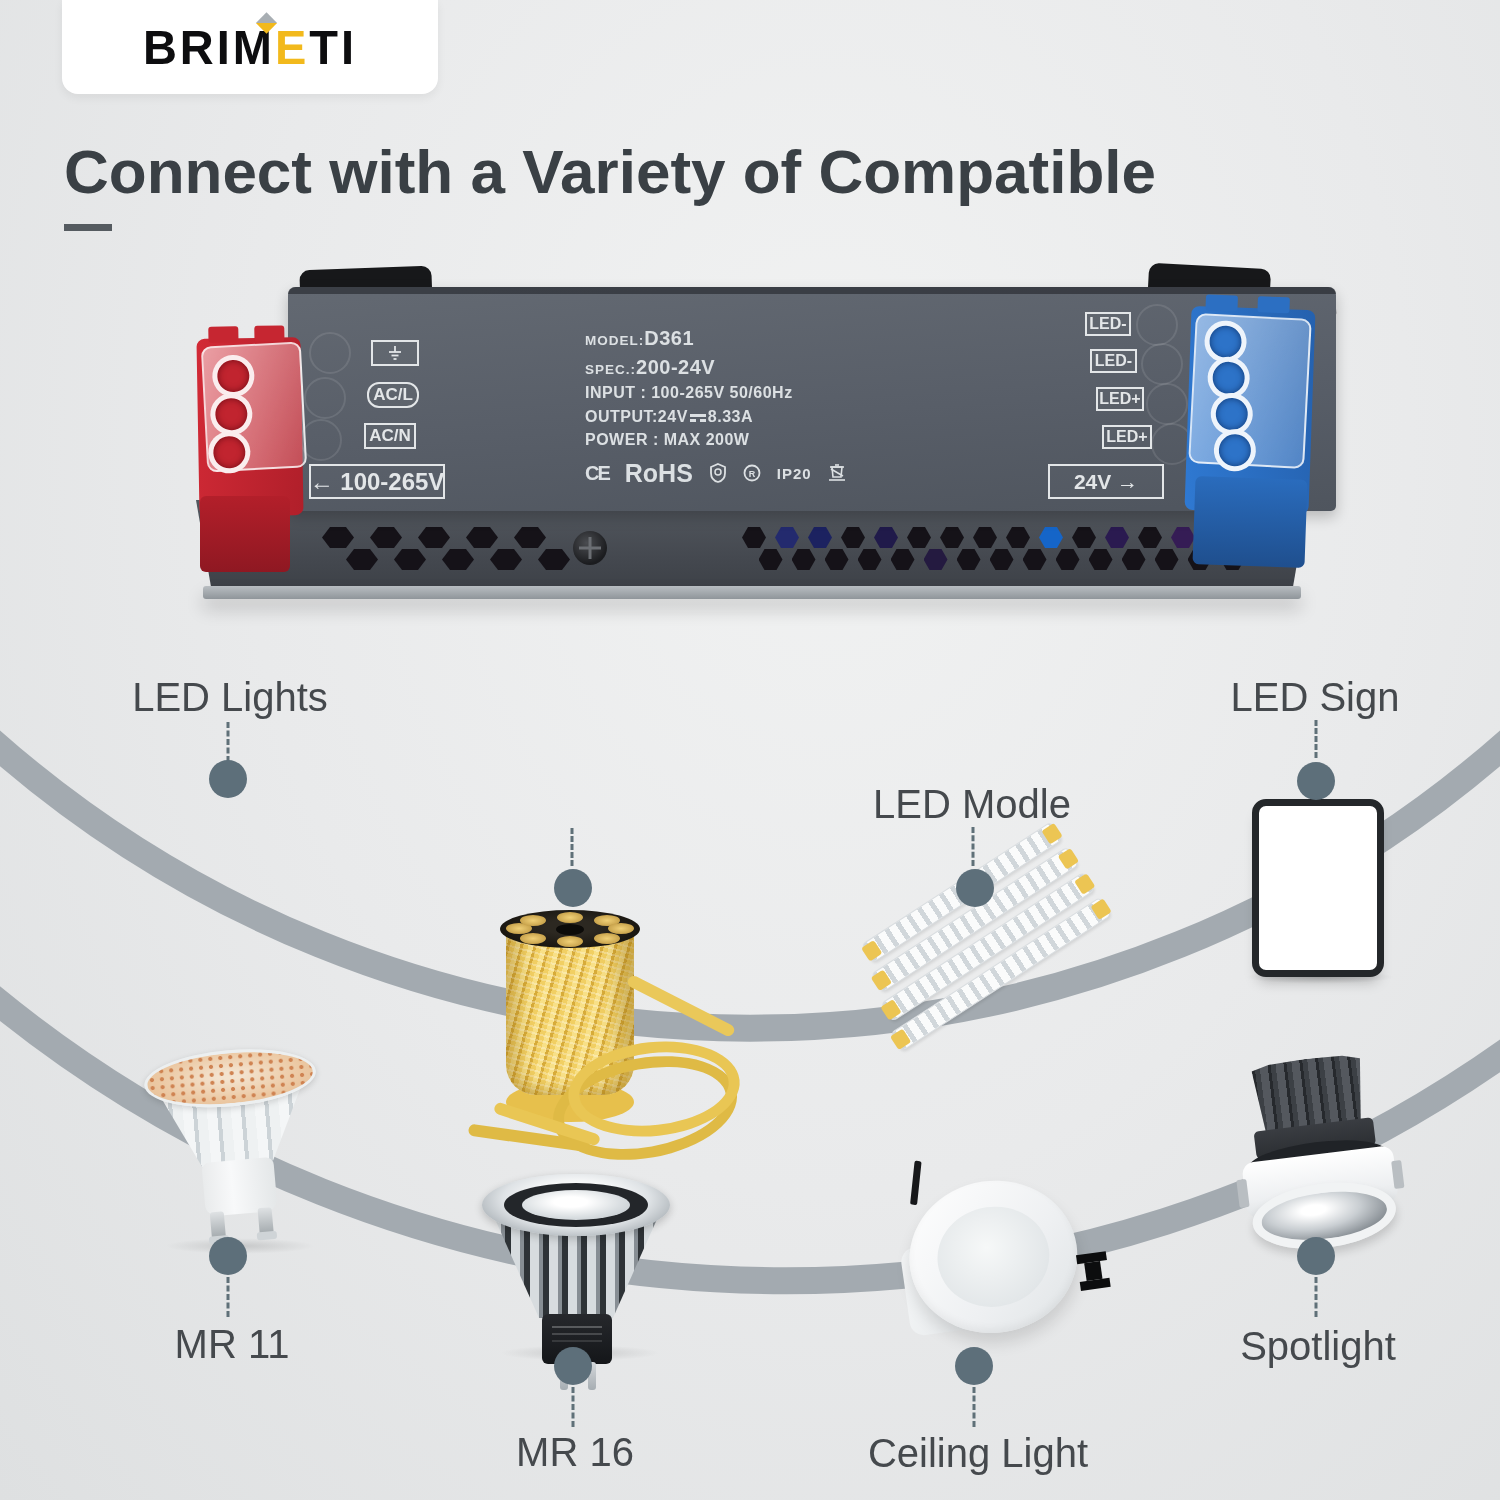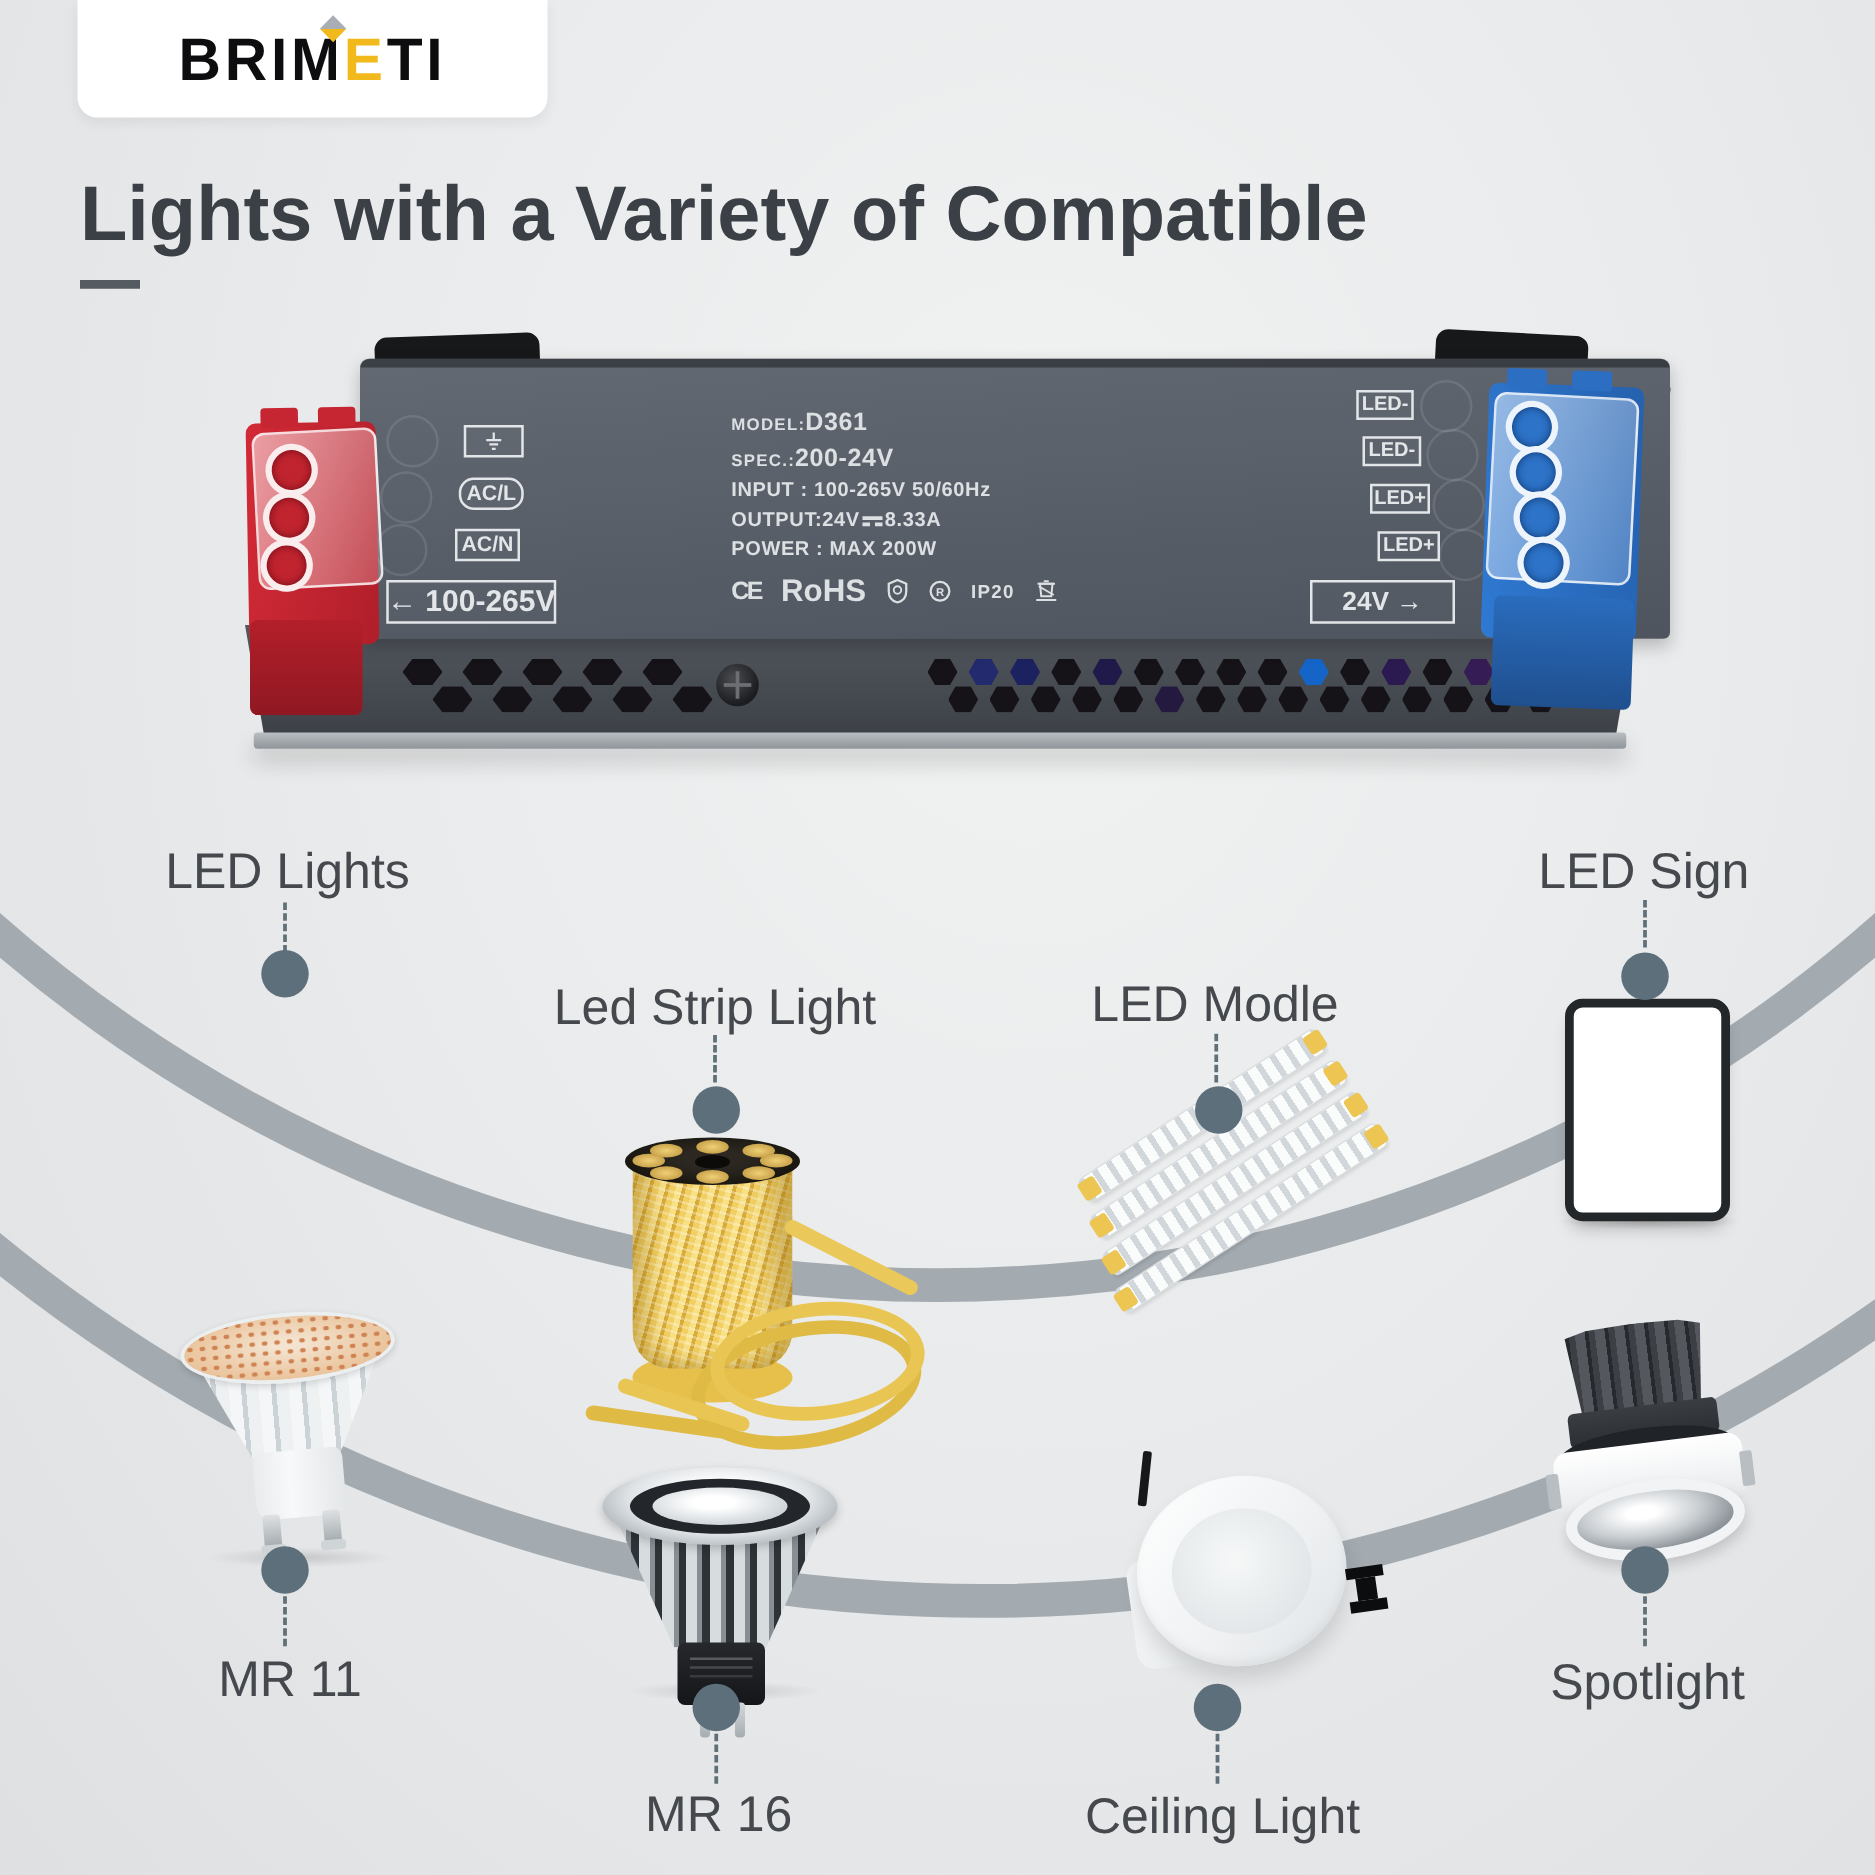--- a/index.html
+++ b/index.html
@@ -258,21 +258,21 @@
     <path d="M -25 726 A 1145 1145 0 0 0 1525 726" fill="none" stroke="#a3aab0" stroke-width="27"></path>
     <path d="M -25 983 A 1250 1250 0 0 0 1525 1038" fill="none" stroke="#a3aab0" stroke-width="27"></path>
   </svg>
 
   <div class="logo-card">
     <div class="logo">
       <span>BRIM</span><span class="accent">E</span><span>TI</span>
       <span class="r-diamond"></span>
     </div>
   </div>
-  <h1 class="title">Lights with a Variety of Compatible</h1>
+  <h1 class="title">Connect with a Variety of Compatible</h1>
   <div class="title-dash"></div>
 
   <div class="psu">
     <div class="blob b1"></div>
     <div class="blob b2"></div>
     <div class="blob b3"></div>
 
     <div class="psu-base"></div>
     <div class="vents vents-l">
         <i style="left: 0px; top: 0px; width: 32px;"></i>
@@ -401,21 +401,20 @@
       <span class="ring b" style="left:13px;top:40px;"></span>
       <span class="ring b" style="left:18px;top:76px;"></span>
       <span class="ring b" style="left:23px;top:112px;"></span>
     </div>
   </div>
 
   <div class="plabel" style="left:230px;top:675px;">LED Lights</div>
   <div class="dash-v" style="left:228px;top:722px;height:40px;"></div>
   <span class="cdot" style="left:228px;top:779px;"></span>
 
-  <div class="plabel" style="left:572px;top:784px;">Led Strip Light</div>
   <div class="dash-v" style="left:572px;top:828px;height:38px;"></div>
   <span class="cdot" style="left:573px;top:888px;"></span>
 
   <div class="plabel" style="left:972px;top:782px;">LED Modle</div>
   <div class="dash-v" style="left:973px;top:827px;height:39px;"></div>
   <span class="cdot" style="left:975px;top:888px;"></span>
 
   <div class="plabel" style="left:1315px;top:675px;">LED Sign</div>
   <div class="dash-v" style="left:1316px;top:720px;height:38px;"></div>
   <span class="cdot" style="left:1316px;top:781px;"></span>

